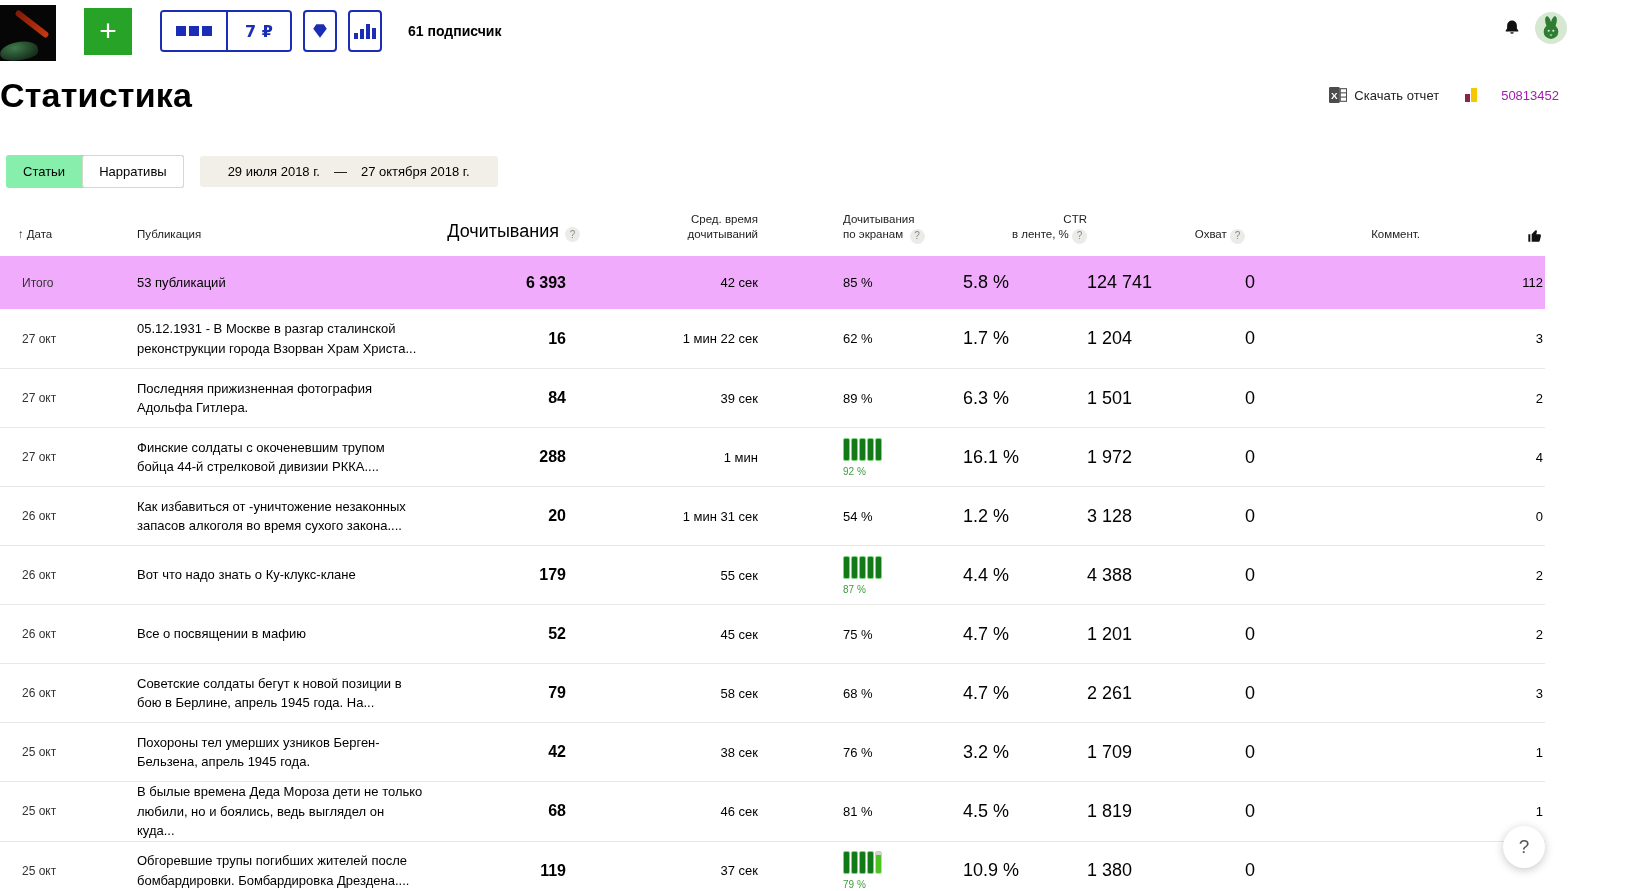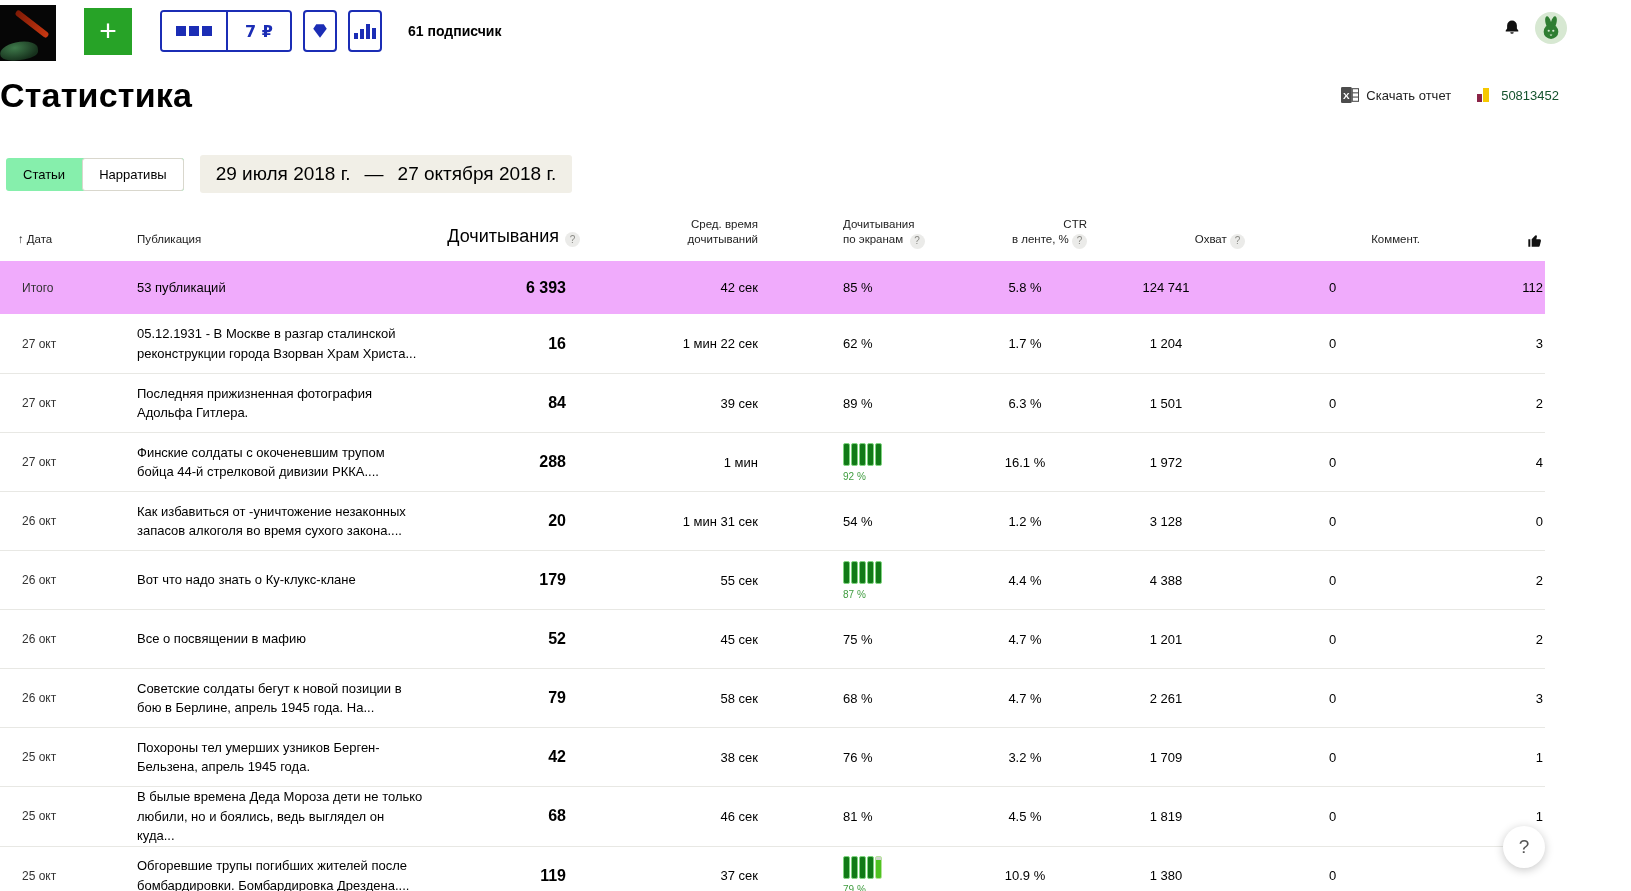--- a/index.html
+++ b/index.html
@@ -46,31 +46,31 @@
   .bell { width:18px; height:20px; cursor:pointer; }
   .user-avatar {
     width:32px; height:32px; border-radius:50%; background:#d7e8d2;
     display:flex; align-items:center; justify-content:center; cursor:pointer; overflow:hidden;
   }
 
   
   .page-title { font-size:34px; font-weight:700; margin:14px 0 0 0; letter-spacing:.2px; }
   .title-right { position:absolute; top:86px; right:72px; display:flex; align-items:center; gap:26px; }
   .report-link { display:flex; align-items:center; gap:7px; font-size:13px; color:#222; cursor:pointer; }
-  .metrika-link { display:flex; align-items:center; gap:12px; font-size:13px; color:#14532d; cursor:pointer; }
+  .metrika-link { display:flex; align-items:center; gap:24px; font-size:13px; color:#a21caf; cursor:pointer; }
   .metrika-ico { display:flex; align-items:flex-end; gap:1px; }
   .metrika-ico .b1 { width:5px; height:8px; background:#8b2447; }
   .metrika-ico .b2 { width:6px; height:14px; background:#f6c800; }
 
   
   .filters { display:flex; align-items:center; margin:40px 0 0 6px; }
   .tab-group { display:flex; background:#86efac; border-radius:3px; padding:0; }
   .tab { font-size:13px; padding:8px 16px; color:#000; cursor:pointer; border-radius:3px; border:1px solid transparent; background:transparent; }
   .tab.active { background:#fff; border:1px solid #d9d7cd; }
-  .date-range { display:flex; align-items:center; background:#f1efe7; border-radius:3px; margin-left:16px; padding:8px 16px; font-size:19px; cursor:pointer; }
+  .date-range { display:flex; align-items:center; background:#f1efe7; border-radius:3px; margin-left:16px; padding:8px 28px; font-size:13px; cursor:pointer; }
   .date-sep { margin:0 14px; color:#000; }
 
   
   .stat-table { width:1545px; margin-top:22px; }
   .trow, .thead {
     display:grid;
     grid-template-columns:137px 323px 120px 178px 205px 124px 158px 175px 125px;
     align-items:center;
   }
   .thead { align-items:end; padding-bottom:13px; min-height:46px; }
@@ -88,21 +88,21 @@
   }
   .trow { min-height:59px; }
   .trow + .trow { border-top:1px solid #e8e8e4; }
   .trow.total { background:#f0abfc; min-height:53px; border-top:none; }
   .trow.total + .trow { border-top:none; }
   .c-date { padding-left:22px; font-size:12px; color:#333; }
   .c-pub { font-size:13px; line-height:1.5; padding-right:36px; cursor:pointer; }
   .c-reads { text-align:right; padding-right:14px; font-size:16px; font-weight:700; }
   .c-avg { text-align:right; font-size:13px; }
   .c-screens { padding-left:85px; font-size:13px; }
-  .c-ctr, .c-reach, .c-comments { text-align:center; font-size:13px; }
+  .c-ctr, .c-reach, .c-comments { text-align:left; font-size:18px; }
   .c-likes { text-align:right; font-size:13px; padding-right:2px; }
   .bars { display:inline-flex; gap:1px; }
   .bars .bar { width:7px; height:23px; border:1px solid #7fd47f; border-radius:2px; background:#117a17; display:block; }
   .bars .bar.partial { background:linear-gradient(to bottom, #d2d2cf 14%, #4fc321 14%); border-color:#b5e39b; }
   .bars-label { width:40px; font-size:10px; color:#3f9c3f; margin-top:2px; }
 
   
   .help-fab {
     position:absolute; top:826px; right:86px; width:42px; height:42px; border-radius:50%;
     background:#fff; box-shadow:0 2px 10px rgba(0,0,0,.22); color:#555; font-size:19px;

